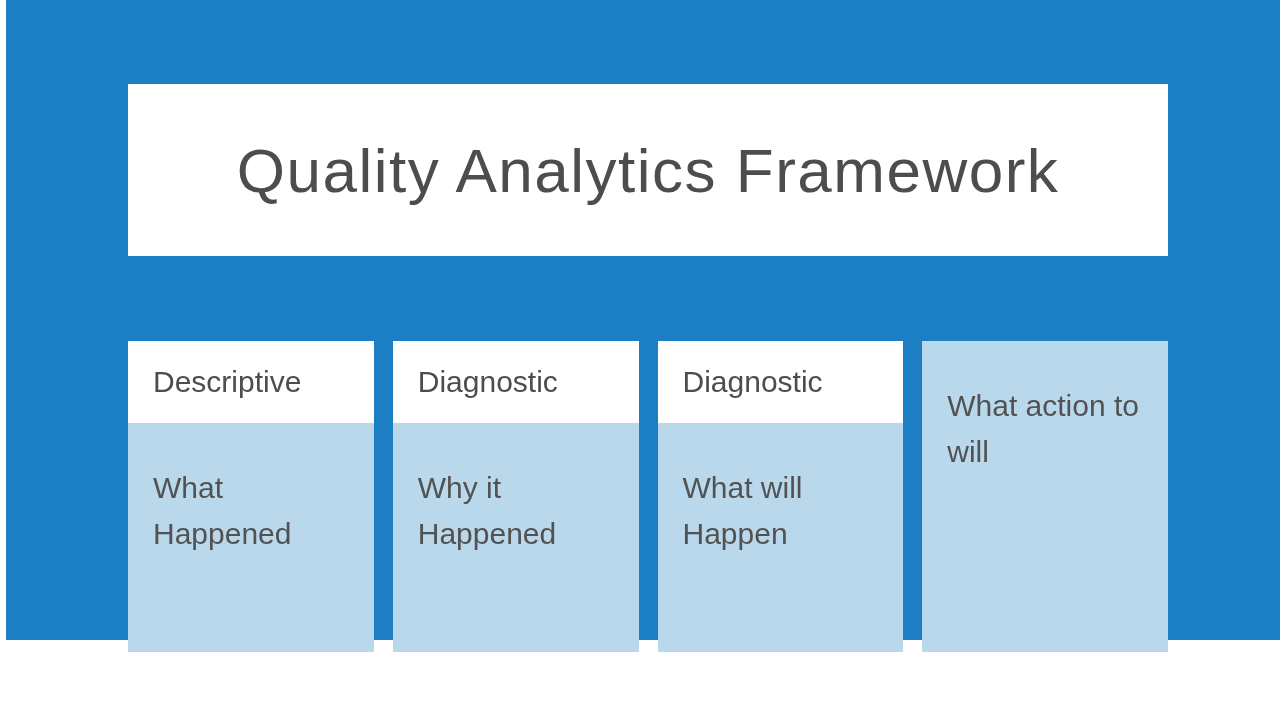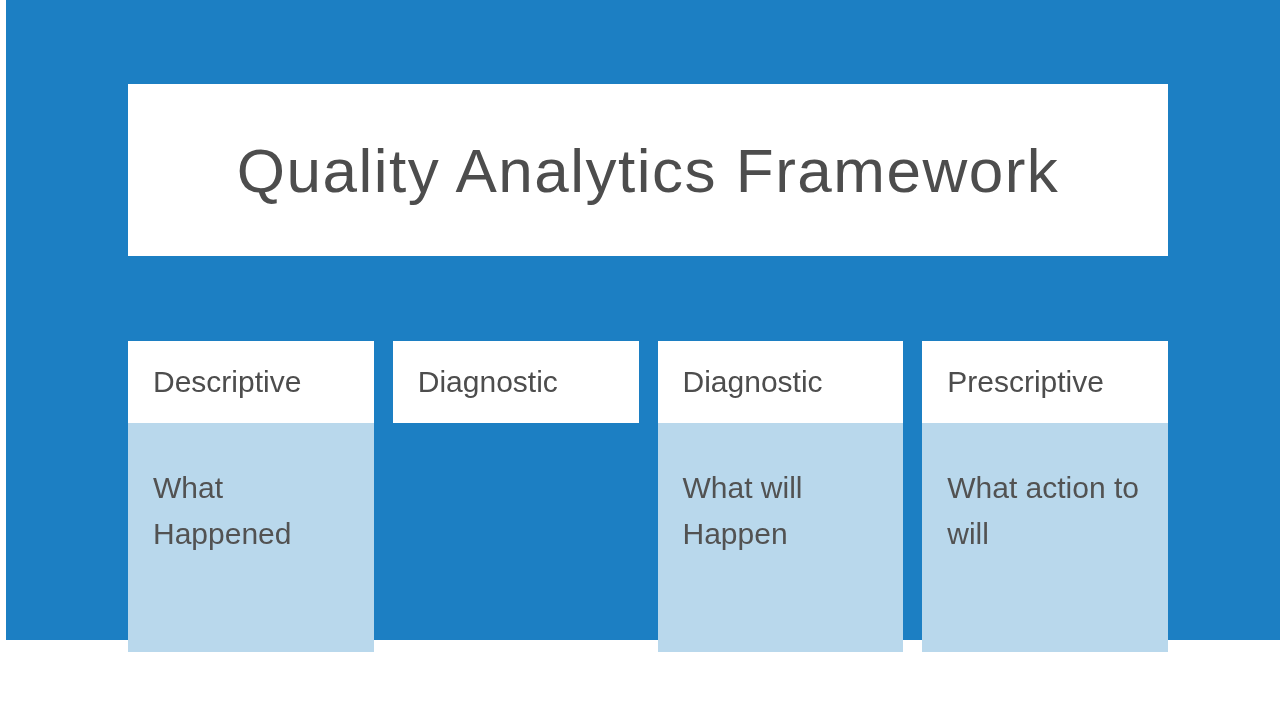--- a/index.html
+++ b/index.html
@@ -90,26 +90,26 @@
 
   <div class="columns">
 
     <div class="card">
       <div class="card-header">Descriptive</div>
       <div class="card-body">What Happened</div>
     </div>
 
     <div class="card">
       <div class="card-header">Diagnostic</div>
+      <div class="card-body">Why it Happened</div>
     </div>
 
     <div class="card">
       <div class="card-header">Diagnostic</div>
       <div class="card-body">What will Happen</div>
     </div>
 
     <div class="card">
-      <div class="card-header">Prescriptive</div>
       <div class="card-body">What action to will</div>
     </div>
 
   </div>
 </div>
 
 </body></html>

